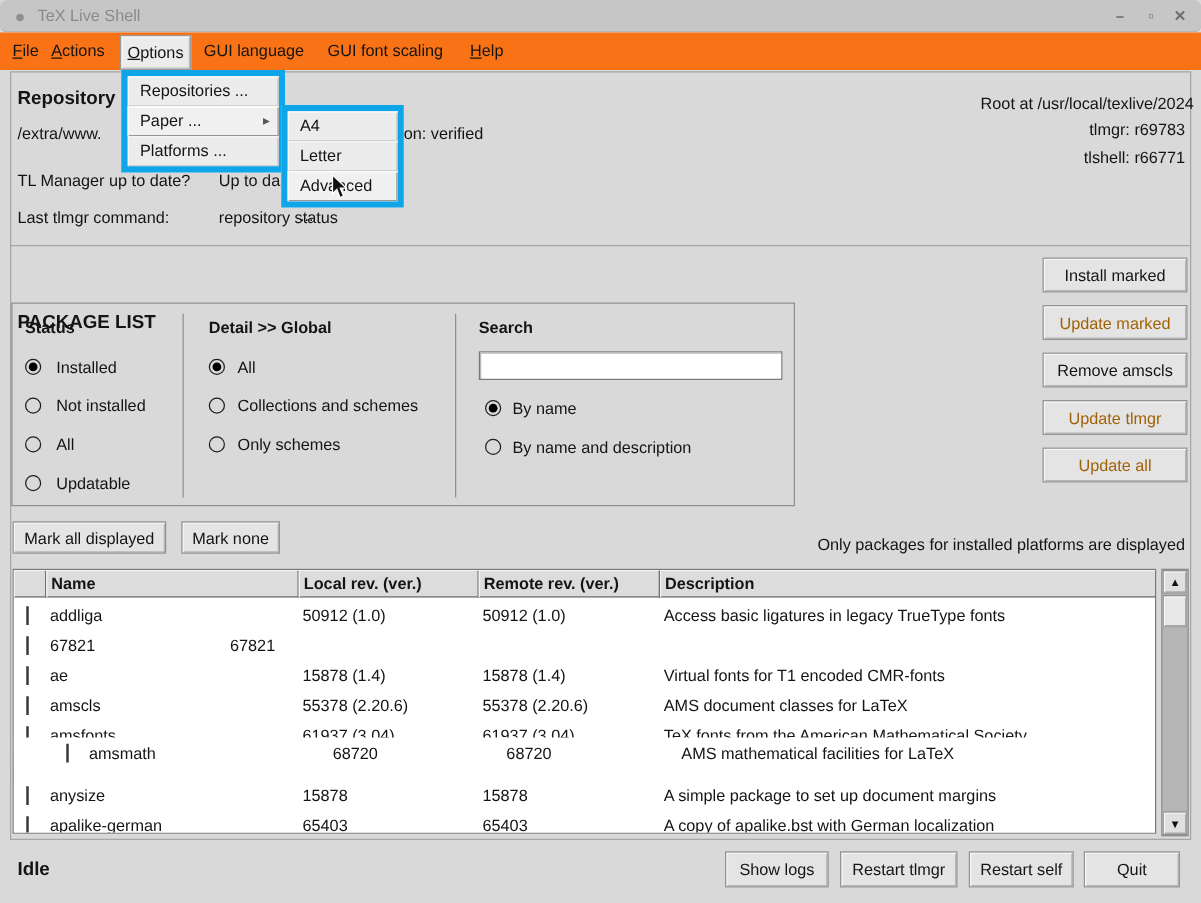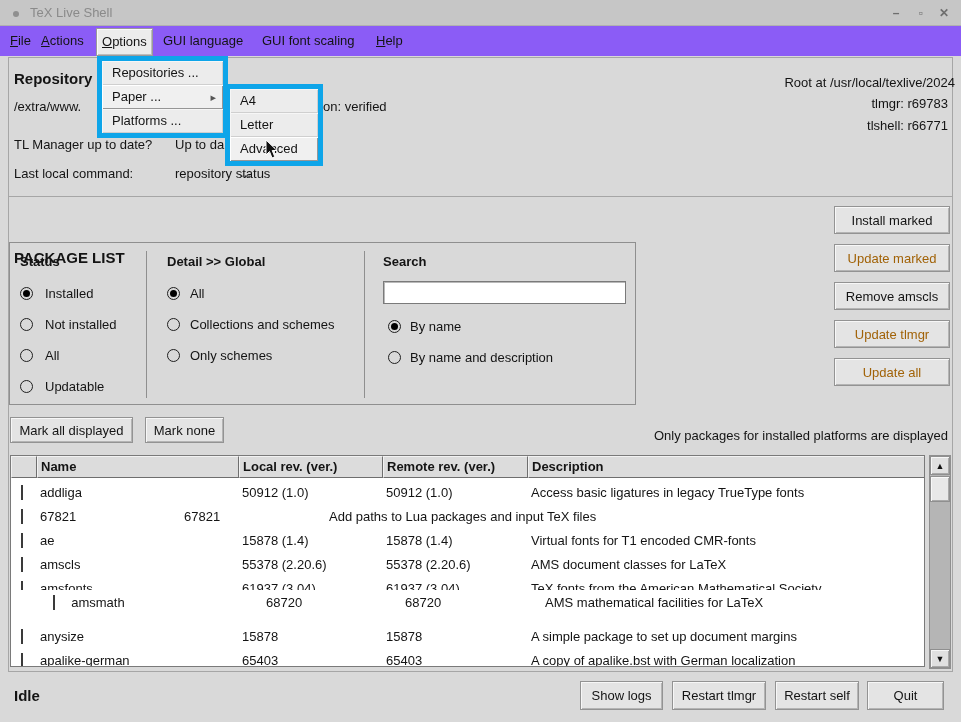--- a/index.html
+++ b/index.html
@@ -10,40 +10,40 @@
     font-family: "Liberation Sans", sans-serif;
     font-size: 13px;
     color: #141414;
     overflow: hidden;
   }
   .abs { position: absolute; }
 
   
   .titlebar {
     position: absolute; top: 0; left: 0; width: 961px; height: 26px;
-    background: #c6c6c6; border-bottom: 1px solid #b0b0b0;
+    background: #c6c6c6; border-bottom: 1px solid #b0b0b0; border-radius: 6px;
   }
   .win-dot {
     position: absolute; left: 13px; top: 11px; width: 6px; height: 6px;
     border-radius: 50%; background: #8f8f8f;
   }
   .win-title {
     position: absolute; left: 30px; top: 5px; color: #8a8a8a; font-size: 13px;
   }
   .win-btn {
     position: absolute; top: 4px; width: 20px; height: 18px;
     color: #6e6e6e; font-size: 12px; font-weight: bold;
     text-align: center; line-height: 18px; cursor: default;
   }
   .win-min { right: 55px; }  .win-max { right: 30px; }  .win-close { right: 7px; }
 
   
   .menubar {
     position: absolute; top: 26px; left: 0; width: 961px; height: 30px;
-    background: #8b5cf6;
+    background: #f97316;
   }
   .menu-item {
     position: absolute; top: 0; height: 30px; line-height: 30px;
     padding: 0 5px; color: #141414; cursor: default;
   }
   .u-first::first-letter { text-decoration: underline; }
   .menu-item.active {
     top: 2px; height: 28px; line-height: 26px;
     background: #ececec;
     border: 1px solid #9a9a9a;
@@ -188,21 +188,21 @@
 <div class="hdiv" style="left:8px; top:196px; width:945px;"></div>
 
 <div class="abs h-bold" style="left:14px; top:70px;">Repository</div>
 <div class="abs" style="left:14px; top:99px;">/extra/www.</div>
 <div class="abs" style="left:323px; top:99px;">on: verified</div>
 <div class="abs r-align" style="right:6px; top:75px; width:300px;">Root at /usr/local/texlive/2024</div>
 <div class="abs r-align" style="right:13px; top:96px; width:300px;">tlmgr: r69783</div>
 <div class="abs r-align" style="right:13px; top:118px; width:300px;">tlshell: r66771</div>
 <div class="abs" style="left:14px; top:137px;">TL Manager up to date?</div>
 <div class="abs" style="left:175px; top:137px;">Up to da</div>
-<div class="abs" style="left:14px; top:166px;">Last local command:</div>
+<div class="abs" style="left:14px; top:166px;">Last tlmgr command:</div>
 <div class="abs" style="left:175px; top:166px;">repository status</div>
 
 <div class="abs h-bold" style="left:14px; top:213px;margin-top:36px;">PACKAGE LIST</div>
 
 <div class="opt-panel">
   <div class="vsep" style="left:136px; top:8px; height:147px;"></div>
   <div class="vsep" style="left:354px; top:8px; height:147px;"></div>
 </div>
 
 <div class="grp-label" style="left:20px; top:254px;">Status</div>
@@ -253,21 +253,20 @@
     <div class="td c0"><span class="cbx"></span></div>
     <div class="td c1">addliga</div>
     <div class="td c2">50912 (1.0)</div>
     <div class="td c3">50912 (1.0)</div>
     <div class="td c4">Access basic ligatures in legacy TrueType fonts</div>
   </div>
   <div class="trow" style="top:48px;">
     <div class="td c0"><span class="cbx"></span></div>
     <div class="td c2">67821</div>
     <div class="td c3">67821</div>
-    <div class="td c4">Add paths to Lua packages and input TeX files</div>
   </div>
   <div class="trow" style="top:72px;">
     <div class="td c0"><span class="cbx"></span></div>
     <div class="td c1">ae</div>
     <div class="td c2">15878 (1.4)</div>
     <div class="td c3">15878 (1.4)</div>
     <div class="td c4">Virtual fonts for T1 encoded CMR-fonts</div>
   </div>
   <div class="trow" style="top:96px;">
     <div class="td c0"><span class="cbx"></span></div>

